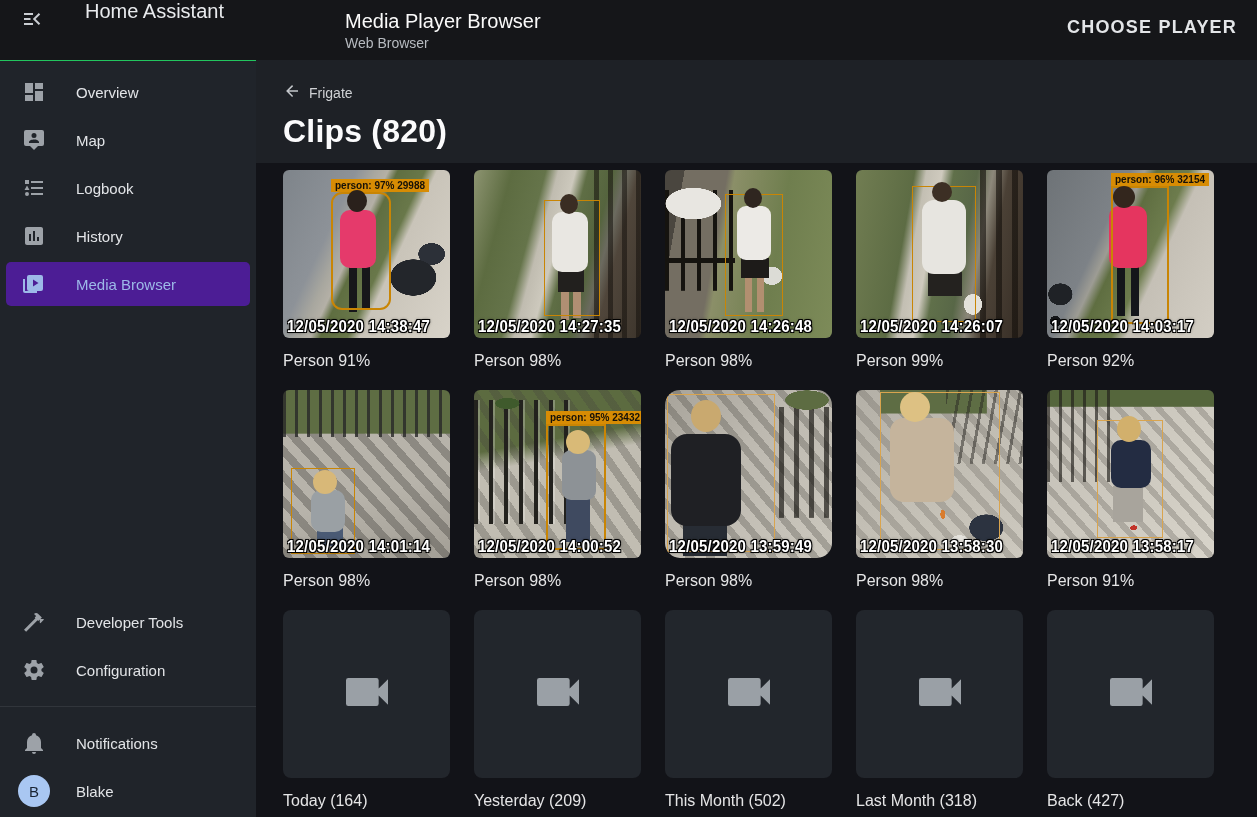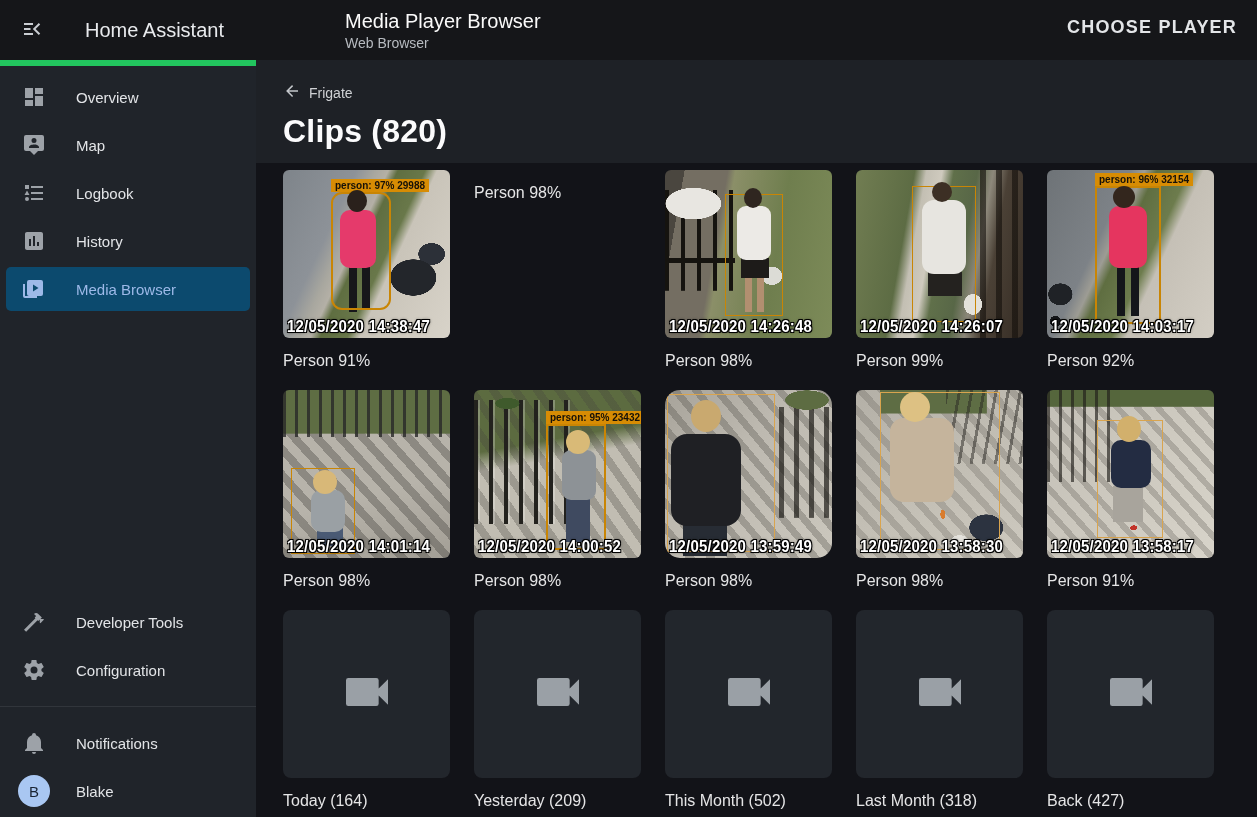--- a/index.html
+++ b/index.html
@@ -1,44 +1,44 @@
 <!DOCTYPE html>
 <html><head>
 <meta charset="utf-8">
 <style>
   * { margin:0; padding:0; box-sizing:border-box; }
   html,body { width:1257px; height:817px; overflow:hidden; background:#121318;
               font-family:"Liberation Sans", sans-serif; }
 
   
   .topbar { position:absolute; left:0; top:0; width:1257px; height:60px;
-            background:#151619; display:flex; align-items:center; z-index:30; }
+            background:#151619; display:flex; align-items:flex-start; z-index:30; }
   .menu-btn { width:40px; height:40px; margin-left:12px; border:none; background:transparent;
               display:flex; align-items:center; justify-content:center; cursor:pointer; }
   .menu-btn svg { fill:#c9cdd2; }
   .app-title { color:#e8eaed; font-size:20px; font-weight:400; margin-left:33px; }
   .panel-titles { position:absolute; left:345px; top:9px; }
   .panel-title { color:#fafafa; font-size:20px; font-weight:400; line-height:24px; }
   .panel-subtitle { color:#b7bbc0; font-size:14px; line-height:18px; margin-top:1px; }
   .choose-player { position:absolute; right:20px; top:17px; background:transparent; border:none;
                    color:#e3e5e8; font-size:18px; font-weight:600; letter-spacing:1.2px;
                    font-family:"Liberation Sans", sans-serif; cursor:pointer; }
 
   
   .sidebar { position:absolute; left:0; top:60px; width:256px; height:757px;
-             background:#20242a; border-top:6px solid #22c55e; z-index:20; }
+             background:#20242a; border-top:1px solid #22c55e; z-index:20; }
   .nav { padding-top:7px; }
   .nav-item { height:48px; display:flex; align-items:center; padding-left:22px;
               cursor:pointer; position:relative; }
   .nav-item .ic { width:24px; height:24px; margin-right:30px; flex:0 0 24px;
                   display:flex; align-items:center; justify-content:center; }
   .nav-item .ic svg { fill:#9da2a8; }
   .nav-item .lbl { color:#e2e4e7; font-size:15px; font-weight:500; }
   .nav-item.selected { margin:0 6px; padding-left:16px; border-radius:5px;
-                       background:#0c4a6e; height:44px; margin-top:2px; margin-bottom:2px; }
+                       background:#4c1d95; height:44px; margin-top:2px; margin-bottom:2px; }
   .nav-item.selected .ic svg { fill:#9db9e8; }
   .nav-item.selected .lbl { color:#9db9e8; }
   .sidebar-bottom { position:absolute; left:0; bottom:2px; width:100%; }
   .divider { height:1px; background:#31353b; margin:12px 0; }
   .avatar { width:32px; height:32px; border-radius:50%; background:#a9c7f2; color:#1a2433;
             font-size:15px; font-weight:500; display:flex; align-items:center;
             justify-content:center; margin-left:-4px; margin-right:26px; flex:0 0 32px; }
 
   
   .main-header { position:absolute; left:256px; top:60px; right:0; height:103px;
@@ -126,21 +126,21 @@
 
   
   .s5 { background:
         radial-gradient(20px 18px at 8% 74%, #1f2226 0 60%, transparent 61%),
         radial-gradient(9px 9px at 5% 90%, #15171a 0 60%, transparent 61%),
         linear-gradient(#14161a,#14161a) 70px 98px/8px 48px no-repeat,
         linear-gradient(#14161a,#14161a) 84px 96px/8px 50px no-repeat,
         linear-gradient(115deg,#6e7377 0%,#7d8287 34%,#9d9c94 40%,#5f6e41 45%,#6d7c4d 58%,#c5c0b6 64%,#d3cec4 100%); }
   .s5::before { left:62px; top:36px; width:38px; height:62px; background:#e5355f; border-radius:10px; }
   .s5::after { left:66px; top:16px; width:22px; height:22px; background:#33261d; border-radius:50%; }
-  .s5 .bbox { left:48px; top:16px; width:66px; height:138px; }
+  .s5 .bbox { left:64px; top:16px; width:58px; height:138px; }
 
   
   .s6 { background:
         linear-gradient(#4a5a74,#4a5a74) 34px 138px/26px 18px no-repeat,
         repeating-linear-gradient(90deg, rgba(40,40,40,.8) 0 3px, transparent 3px 12px) 0 0/100% 28% no-repeat,
         linear-gradient(#5e6d43,#5e6d43) 0 0/100% 26% no-repeat,
         repeating-linear-gradient(48deg, rgba(60,58,54,.35) 0 8px, transparent 8px 17px),
         linear-gradient(165deg,#b7b3aa 0 60%,#a39f96 100%); }
   .s6::before { left:28px; top:100px; width:34px; height:42px; background:#9aa0a4; border-radius:10px; }
   .s6::after { left:30px; top:80px; width:24px; height:24px; background:#d8b878; border-radius:50%; }
@@ -308,20 +308,24 @@
       <div class="thumb s1">
         <div class="bbox">
             <span class="bbox-label">person: 97% 29988</span>
           </div>
         <div class="ts">12/05/2020 14:38:47</div>
       </div>
       <div class="cap">Person 91%</div>
     </div>
 
     <div class="cell">
+      <div class="thumb s2">
+        <div class="bbox"></div>
+        <div class="ts">12/05/2020 14:27:35</div>
+      </div>
       <div class="cap">Person 98%</div>
     </div>
 
     <div class="cell">
       <div class="thumb s3">
         <div class="bbox"></div>
         <div class="ts">12/05/2020 14:26:48</div>
       </div>
       <div class="cap">Person 98%</div>
     </div>

